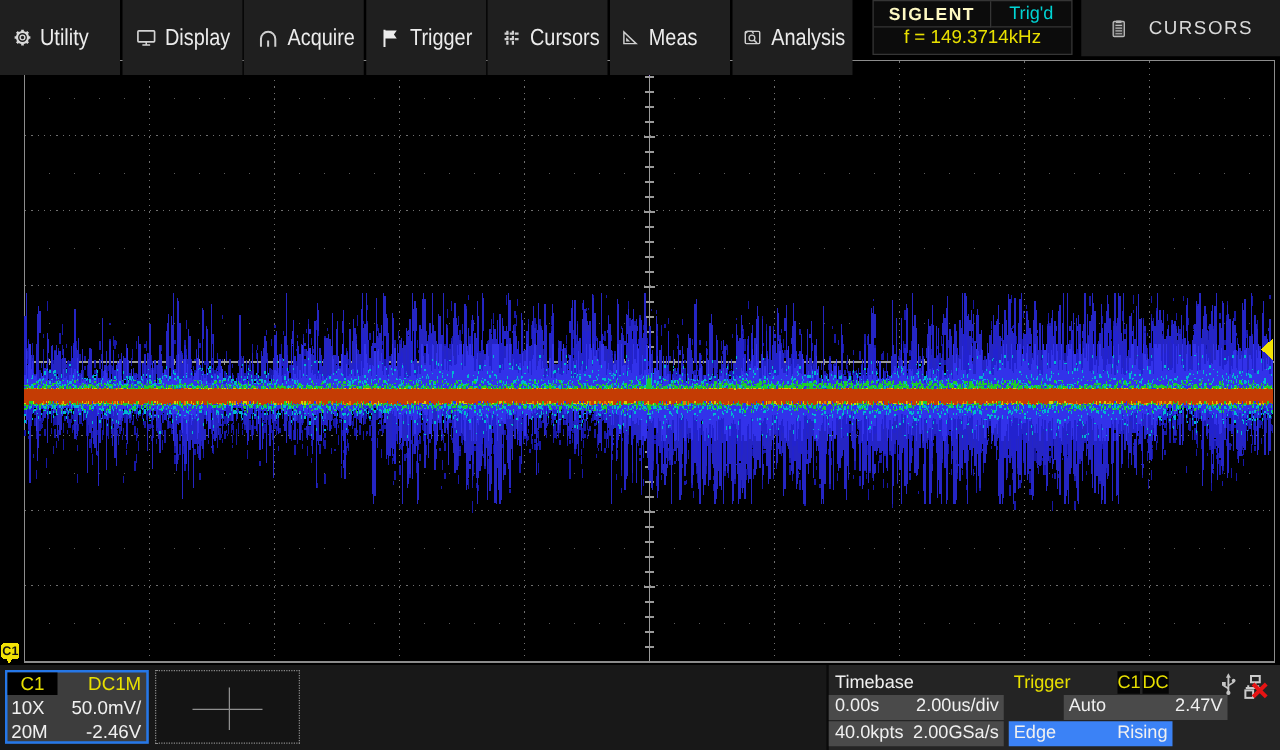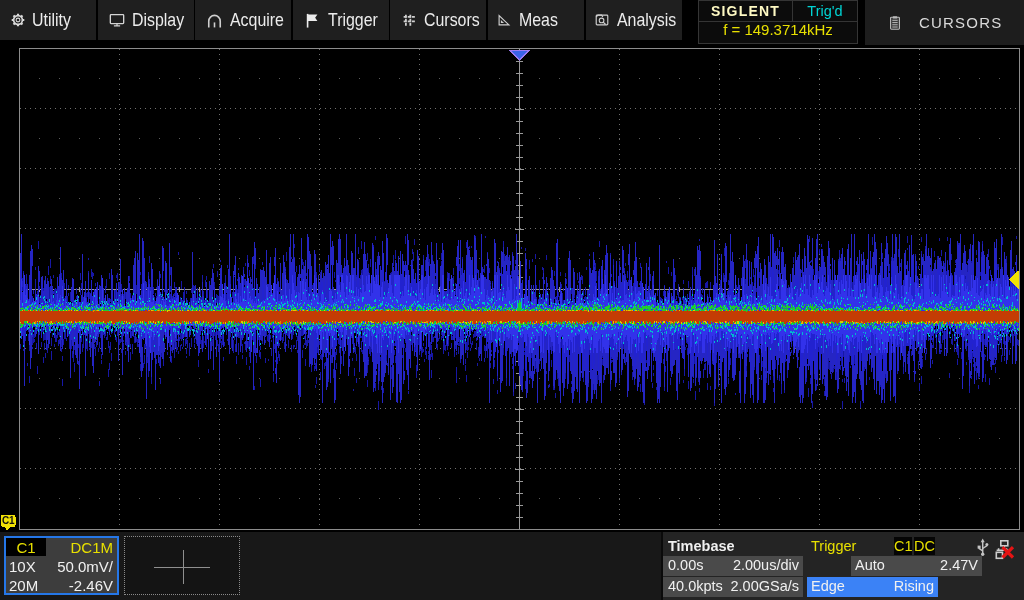--- a/index.html
+++ b/index.html
@@ -1,16 +1,16 @@
 <!DOCTYPE html>
 <html><head><meta charset="utf-8"><style>
   html,body{margin:0;padding:0;background:#000;width:1024px;height:600px;overflow:hidden;
     font-family:"Liberation Sans",sans-serif;}
   #scr{position:relative;width:1024px;height:600px;background:#000;}
-  .mcell{position:absolute;top:0;height:40px;width:95.7px;background:#1f1f1f;
+  .mcell{position:absolute;top:0;height:60px;width:95.7px;background:#1f1f1f;
     display:flex;align-items:center;}
   .mico{margin-left:11px;display:flex;flex:none;}
   .mlab{margin-left:7px;color:#ececec;font-size:18.5px;transform:scaleX(.86);
     transform-origin:left center;white-space:nowrap;}
   .abs{position:absolute;}
   .yel{color:#e8e000;}
 </style></head><body>
 <div id="scr">
 <svg width="1024" height="600" viewBox="0 0 1024 600" shape-rendering="crispEdges" style="position:absolute;left:0;top:0">
       <line x1="119.5" y1="49" x2="119.5" y2="529" stroke="#707070" stroke-dasharray="1 4"></line>
@@ -156,21 +156,21 @@
   <div class="abs" style="right:4px;top:39px;color:#f0f0f0;">-2.46V</div>
 </div>
 
 <div class="abs" style="left:124px;top:536px;width:114px;height:57px;background:#141414;border:1px dotted #8a8a8a;">
   <svg width="114" height="57">
         <path d="M29 30.5H85M58.5 13V47" stroke="#8f8f8f"></path>
       </svg>
 </div>
 
 <div class="abs" style="left:663px;top:537px;width:140px;height:60px;font-size:14.5px;color:#f0f0f0;">
-  <div class="abs" style="left:5px;top:1px;font-weight:bold;">Timebase</div>
+  <div class="abs" style="left:5px;top:1px;">Timebase</div>
   <div class="abs" style="left:0;top:19px;width:140px;height:20px;background:#4a4a4a;">
     <span class="abs" style="left:5px;top:1px;">0.00s</span>
     <span class="abs" style="right:4px;top:1px;">2.00us/div</span>
       </div>
   <div class="abs" style="left:0;top:40px;width:140px;height:20px;background:#4a4a4a;">
     <span class="abs" style="left:5px;top:1px;">40.0kpts</span>
     <span class="abs" style="right:4px;top:1px;">2.00GSa/s</span>
       </div>
 </div>
 

